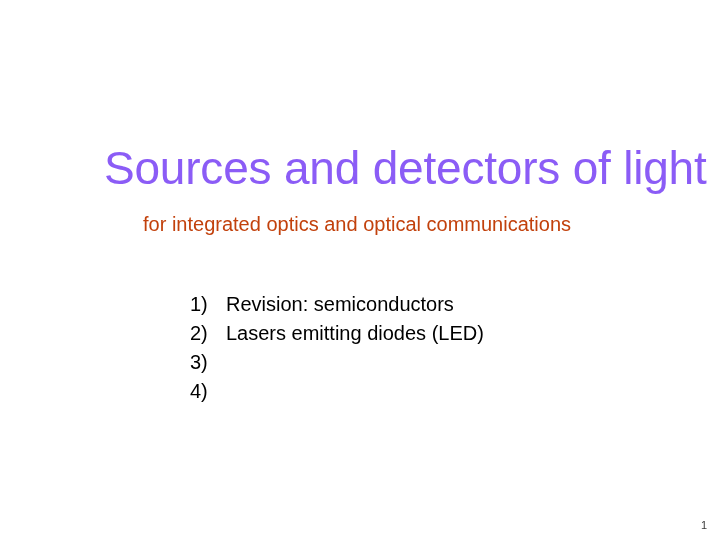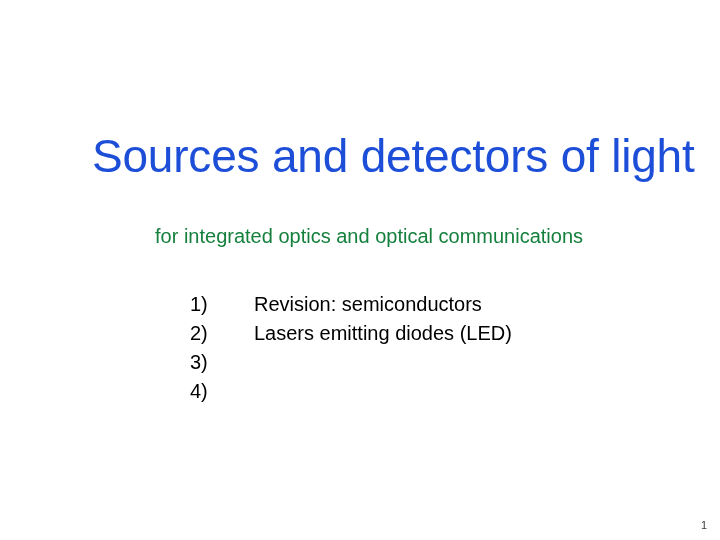--- a/index.html
+++ b/index.html
@@ -27,41 +27,41 @@
     position: absolute;
     left: 88px;
     top: 126px;
     width: 560px;
   }
   #slide-title {
     font-family: "Liberation Sans", sans-serif;
     font-size: 46px;
     line-height: 52px;
     font-weight: normal;
-    color: #1d4ed8;
+    color: #8b5cf6;
     letter-spacing: -0.2px;
     white-space: nowrap;
-    margin: 4px;
+    margin: 16px;
   }
 
   
   #subtitle-block {
     position: absolute;
     left: 139px;
     top: 207px;
     width: 520px;
   }
   #slide-subtitle {
     font-family: "Liberation Sans", sans-serif;
     font-size: 20px;
     line-height: 26px;
     font-weight: normal;
-    color: #15803d;
+    color: #c2410c;
     white-space: nowrap;
-    margin: 16px;
+    margin: 4px;
   }
 
   
   #agenda-list {
     position: absolute;
     left: 190px;
     top: 290px;
     width: 420px;
     list-style: none;
     margin: 0;
@@ -77,21 +77,20 @@
     white-space: nowrap;
   }
   .agenda-marker {
     display: inline-block;
     width: 36px;
     flex: 0 0 36px;
     text-align: left;
   }
   .agenda-label {
     display: inline-block;
-    margin-left: 28px;
   }
 
   
   #page-number {
     position: absolute;
     right: 13px;
     bottom: 8px;
     font-family: "Liberation Sans", sans-serif;
     font-size: 11px;
     line-height: 13px;

